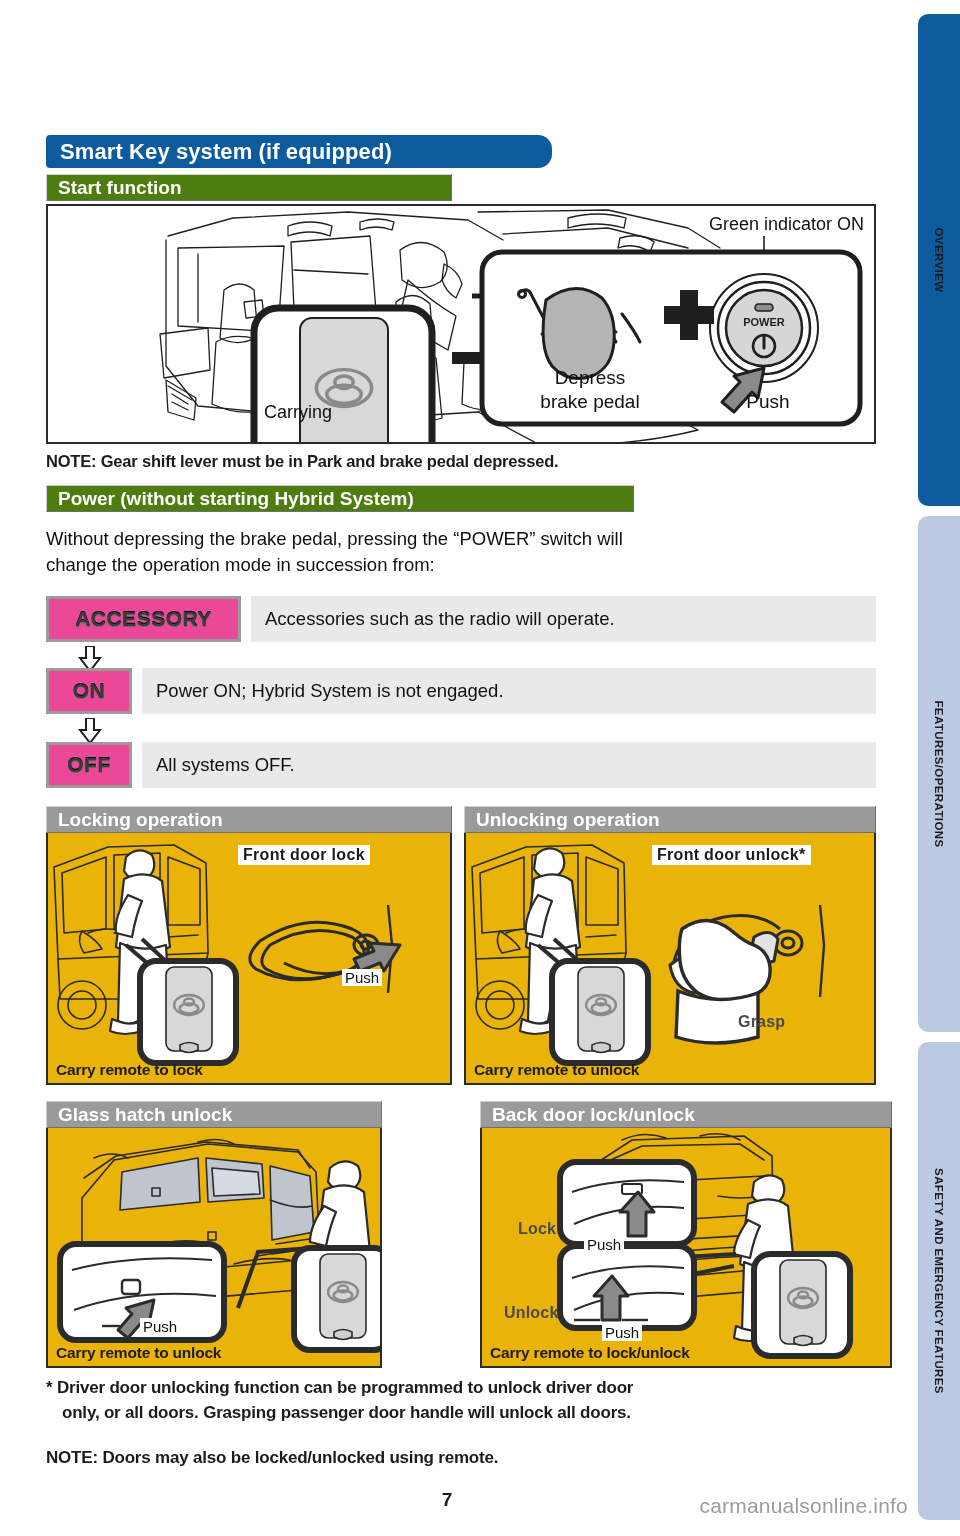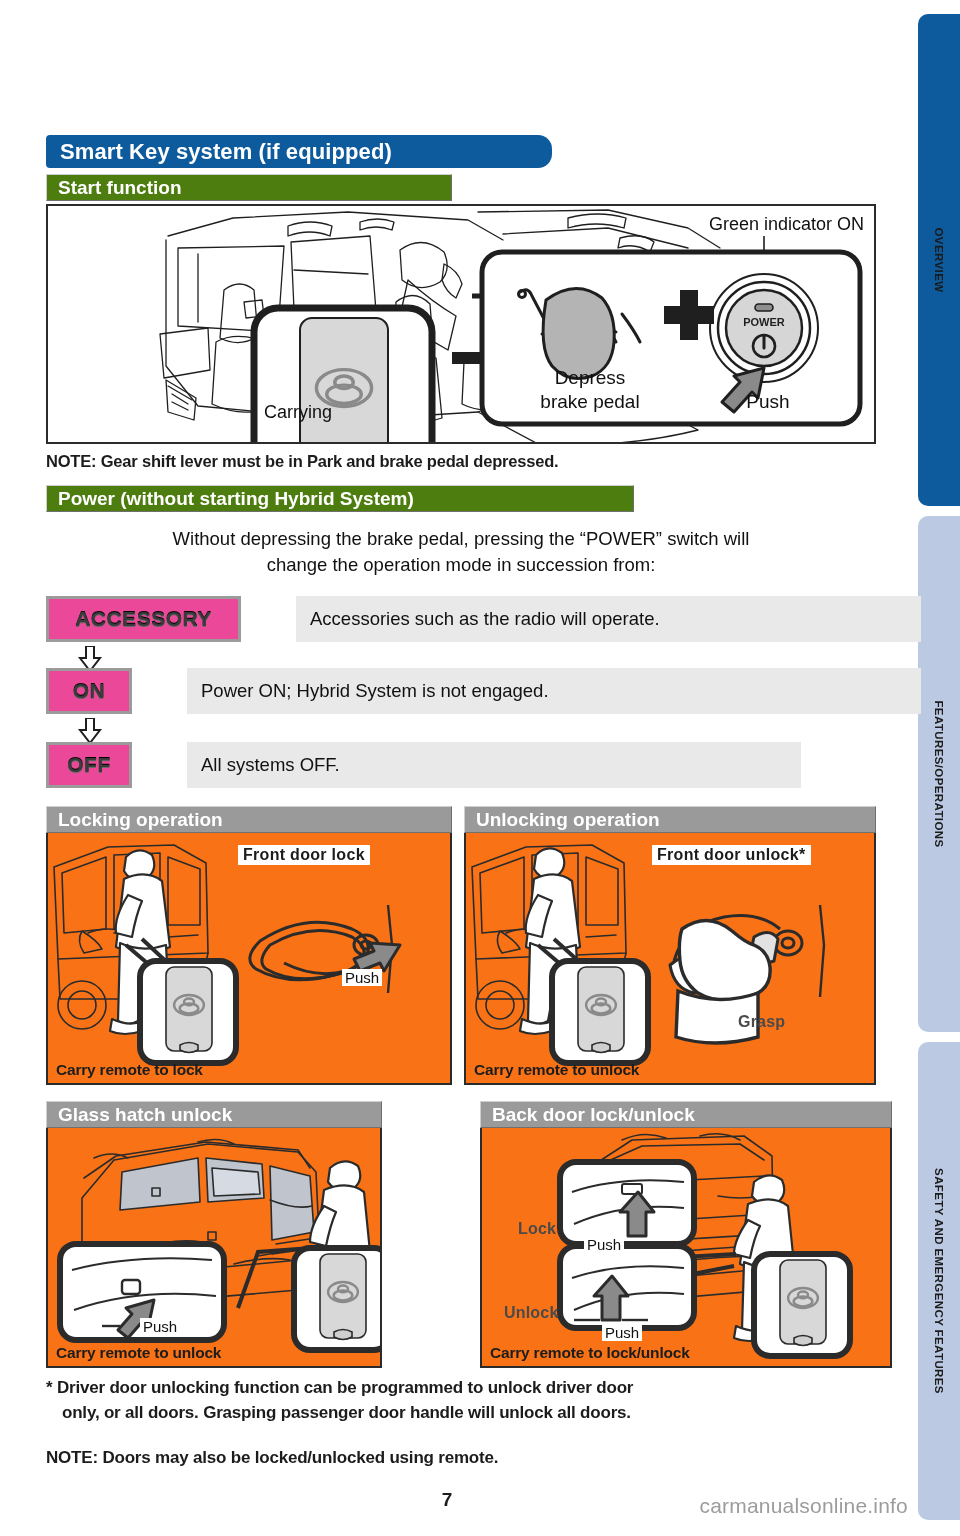--- a/index.html
+++ b/index.html
@@ -64,66 +64,65 @@
 
   .note-line {
     position: absolute; font-weight: bold; color: #1c1c1c;
     font-size: 16.5px; letter-spacing: -.2px;
   }
   #note1 { left: 46px; top: 452px; }
 
   
   .power-text {
     position: absolute; left: 46px; top: 526px; width: 830px; height: 58px;
-    font-size: 18.5px; color: #111; line-height: 26px; text-align: center;
+    font-size: 18.5px; color: #111; line-height: 26px;
   }
 
   
   .mode-row { position: absolute; left: 46px; width: 830px; height: 46px; }
   .mode-badge {
     position: absolute; left: 0; top: 0; height: 46px;
     background: #ec4899; border: 3px solid #9b9b9b;
     display: flex; align-items: center; justify-content: center;
   }
   .mode-badge span {
     font-weight: bold; font-size: 21px; color: #3a3a3a;
     letter-spacing: .5px;
     text-shadow: 0 1px 0 #6a6a6a, 0 -1px 0 #000;
   }
   .mode-desc {
     position: absolute; top: 0; height: 46px; background: #e9e9e9;
     display: flex; align-items: center; font-size: 18.5px; color: #111;
     padding-left: 14px;
-    margin-left: 45px;
   }
   #row-accessory { top: 596px; }
   #row-accessory .mode-badge { width: 195px; }
   #row-accessory .mode-desc  { left: 205px; right: 0; width: 625px; }
 
   #row-on { top: 668px; }
   #row-on .mode-badge { width: 86px; }
   #row-on .mode-desc  { left: 96px; width: 734px; }
 
   #row-off { top: 742px; }
   #row-off .mode-badge { width: 86px; }
-  #row-off .mode-desc  { left: 96px; width: 614px; }
+  #row-off .mode-desc  { left: 96px; width: 734px; }
 
   .flow-arrow { position: absolute; left: 77px; width: 26px; height: 26px; }
 
   
   .panel { position: absolute; }
   .panel-head {
     background: #9a9a9a; color: #fff; font-weight: bold; height: 27px;
     display: flex; align-items: center;
     border-top: 1px solid #cfcfcf; border-left: 1px solid #cfcfcf;
     border-bottom: 1px solid #6f6f6f; border-right: 1px solid #6f6f6f;
   }
   .panel-head span { padding-left: 11px; font-size: 19px; }
   .panel-body {
-    border: 2px solid #2b2b2b; border-top: none; background: #f97316;
+    border: 2px solid #2b2b2b; border-top: none; background: #eab308;
     position: relative; overflow: hidden;
   }
   .caption-bold {
     position: absolute; left: 8px; bottom: 4px;
     font-weight: bold; font-size: 15.5px; color: #1c1c1c; letter-spacing: -.2px;
   }
   .tag-box {
     position: absolute; background: #fff; padding: 1px 5px;
     font-weight: bold; font-size: 16px; color: #1c1c1c; letter-spacing: .3px;
   }

